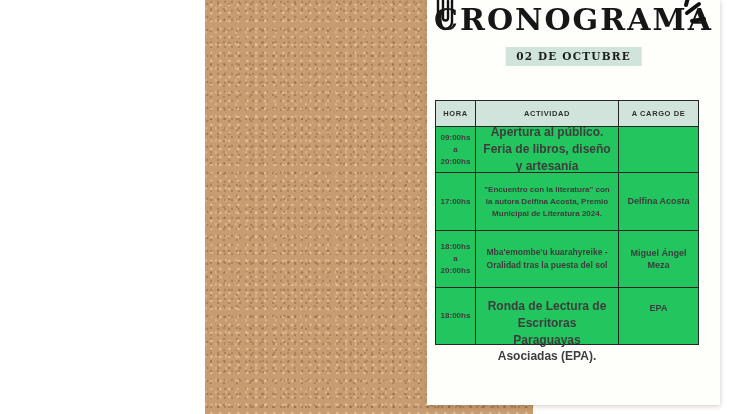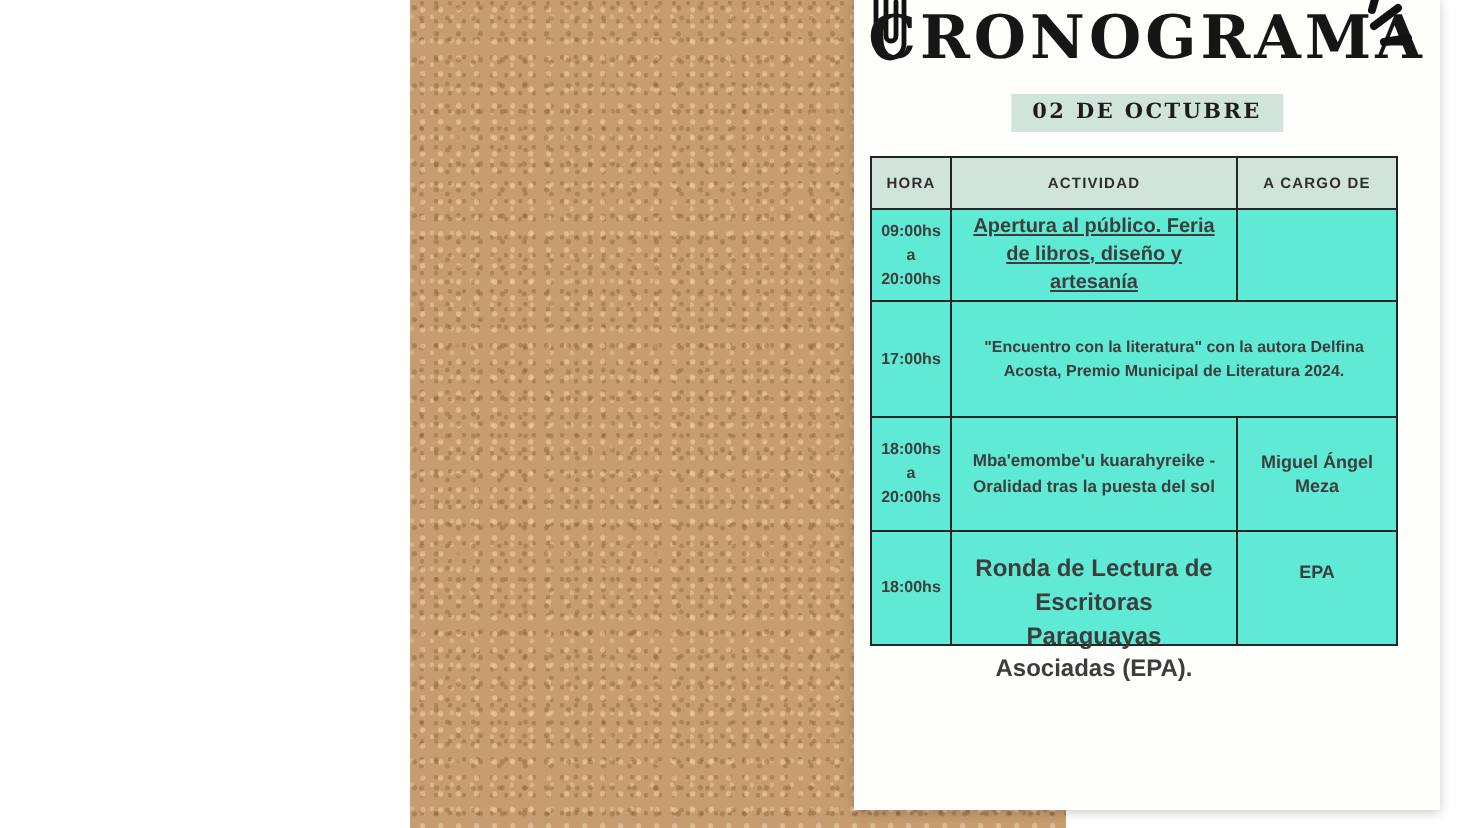--- a/index.html
+++ b/index.html
@@ -32,43 +32,43 @@
     letter-spacing:2px;color:var(--heading-text);
   }
   .badge{
     position:absolute;top:47px;left:50%;transform:translateX(-50%);
     background:var(--mint);color:#1d1d1d;padding:3px 11px 4px;
     font-family:"DejaVu Serif",serif;font-weight:bold;font-size:10.5px;letter-spacing:1.2px;
     white-space:nowrap;
     text-align:center;
   }
   .table{
-    position:absolute;top:78px;left:8px;width:264px;
-    border:1.5px solid var(--table-border);background:#5eead4;
+    position:absolute;top:100px;left:8px;width:264px;
+    border:1.5px solid var(--table-border);background:#22c55e;
   }
   .thead,.trow{display:flex;border-bottom:1.5px solid var(--table-border);}
   .trow:last-child{border-bottom:none;}
   .cell{
     border-right:1.5px solid var(--table-border);
     display:flex;align-items:center;justify-content:center;text-align:center;
     color:var(--body-text);
   }
   .cell:last-child{border-right:none;}
   .col-hora{width:40px;flex:0 0 40px;padding:0 2px;}
   .col-act{flex:1 1 auto;padding:4px 7px;}
   .col-cargo{width:79px;flex:0 0 79px;padding:0 6px;}
   .thead{height:26px;background:var(--mint);}
   .th{
     background:var(--mint);font-weight:bold;font-size:7.5px;letter-spacing:.6px;
     color:#2e2e2e;
   }
   .time{font-weight:bold;font-size:8px;line-height:1.5;}
   .activity{font-weight:bold;line-height:1.4;}
   .cargo{font-weight:bold;font-size:9px;line-height:1.35;}
-  .r0{height:46px;} .r0 .activity{font-size:10px;text-decoration:underline;}
+  .r0{height:46px;} .r0 .activity{font-size:12px;}
   .r1{height:59px;} .r1 .activity{font-size:6.5px;line-height:1.6;color:#4a4a4a;}
   .r2{height:58px;} .r2 .activity{font-size:8px;line-height:1.5;}
   .r3{height:57px;} .r3 .activity{font-size:8.5px;line-height:1.5;}
   .r4{height:56px;} .r4 .activity{font-size:12px;align-self:stretch;padding-top:10px;align-items:flex-start;}
   .r4 .cargo{align-self:stretch;padding-top:14px;align-items:flex-start;}
 </style>
 </head>
 <body>
 
 <div class="stage">
@@ -97,20 +97,21 @@
         </div>
         <div id="rows">
             <div class="trow r0">
     <div class="cell col-hora time">09:00hs a 20:00hs</div>
     <div class="cell col-act activity">Apertura al público. Feria de libros, diseño y artesanía</div>
     <div class="cell col-cargo cargo"></div>
   </div>
             <div class="trow r2">
     <div class="cell col-hora time">17:00hs</div>
     <div class="cell col-act activity">"Encuentro con la literatura" con la autora Delfina Acosta, Premio Municipal de Literatura 2024.</div>
+    <div class="cell col-cargo cargo">Delfina Acosta</div>
   </div>
             <div class="trow r3">
     <div class="cell col-hora time">18:00hs a 20:00hs</div>
     <div class="cell col-act activity">Mba'emombe'u kuarahyreike - Oralidad tras la puesta del sol</div>
     <div class="cell col-cargo cargo">Miguel Ángel Meza</div>
   </div>
             <div class="trow r4">
     <div class="cell col-hora time">18:00hs</div>
     <div class="cell col-act activity">Ronda de Lectura de Escritoras Paraguayas Asociadas (EPA).</div>
     <div class="cell col-cargo cargo">EPA</div>

